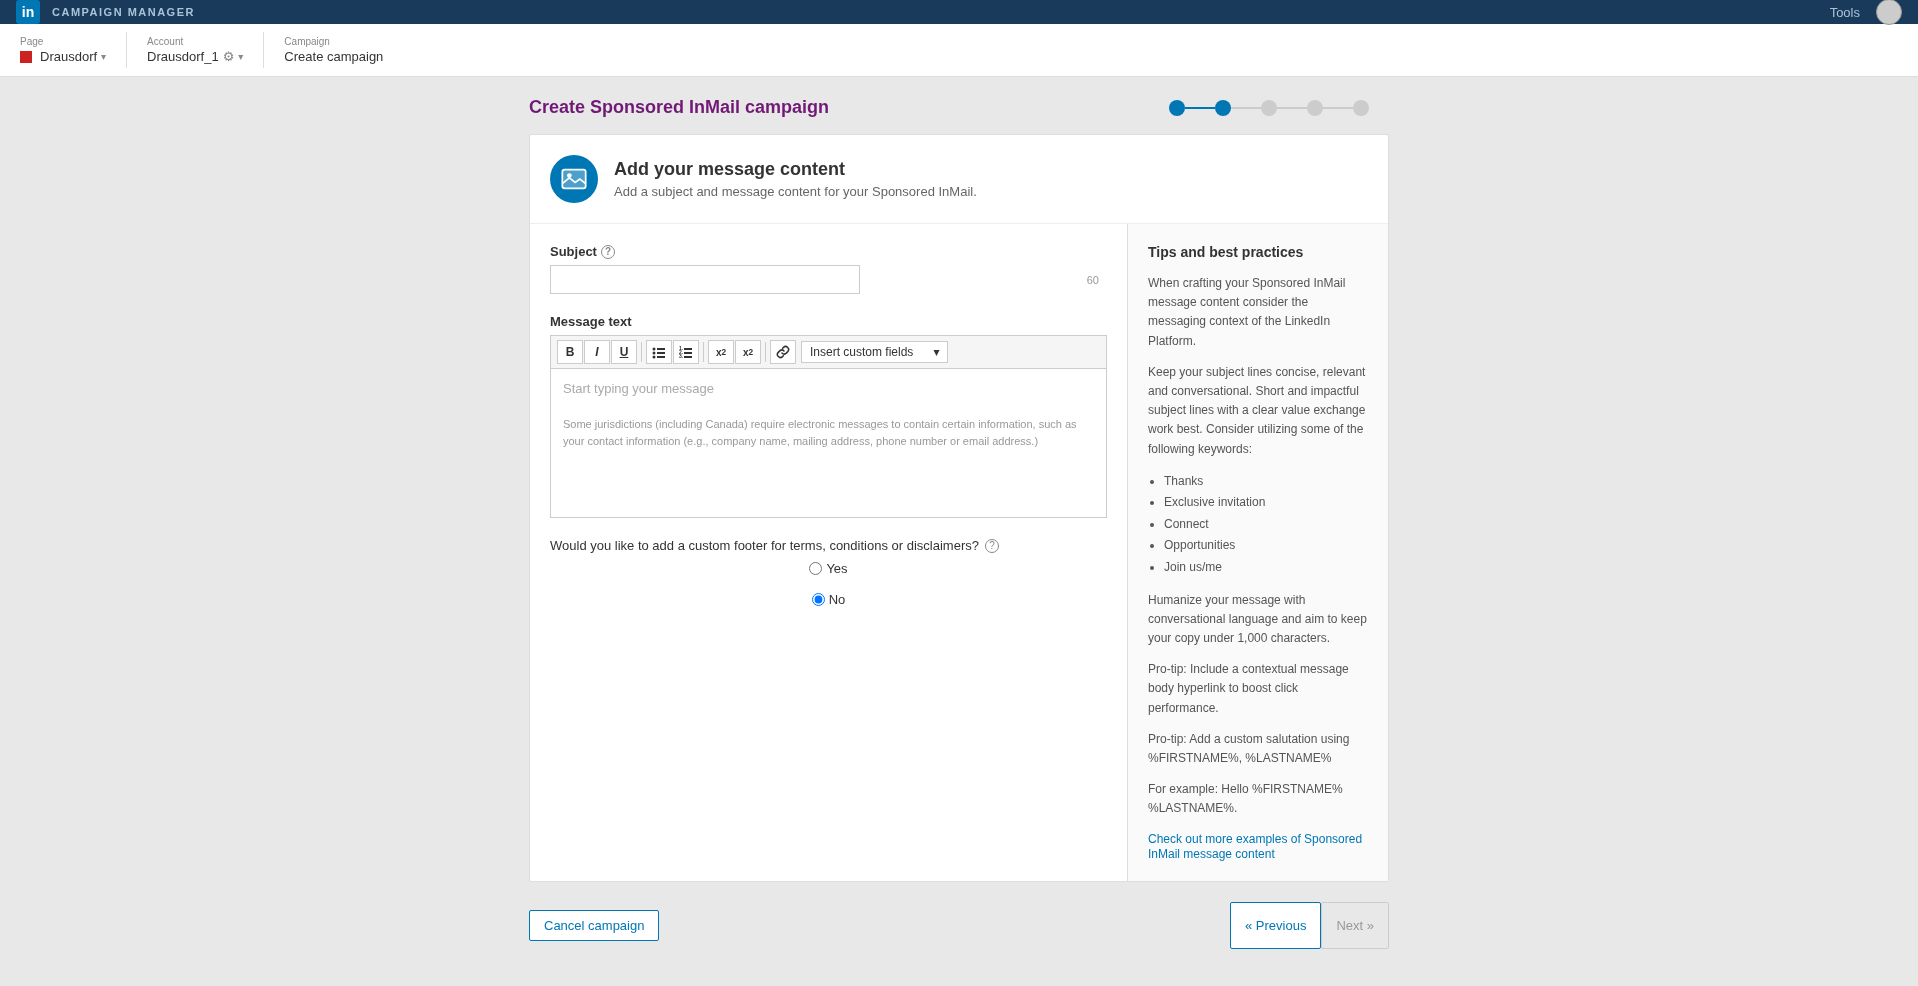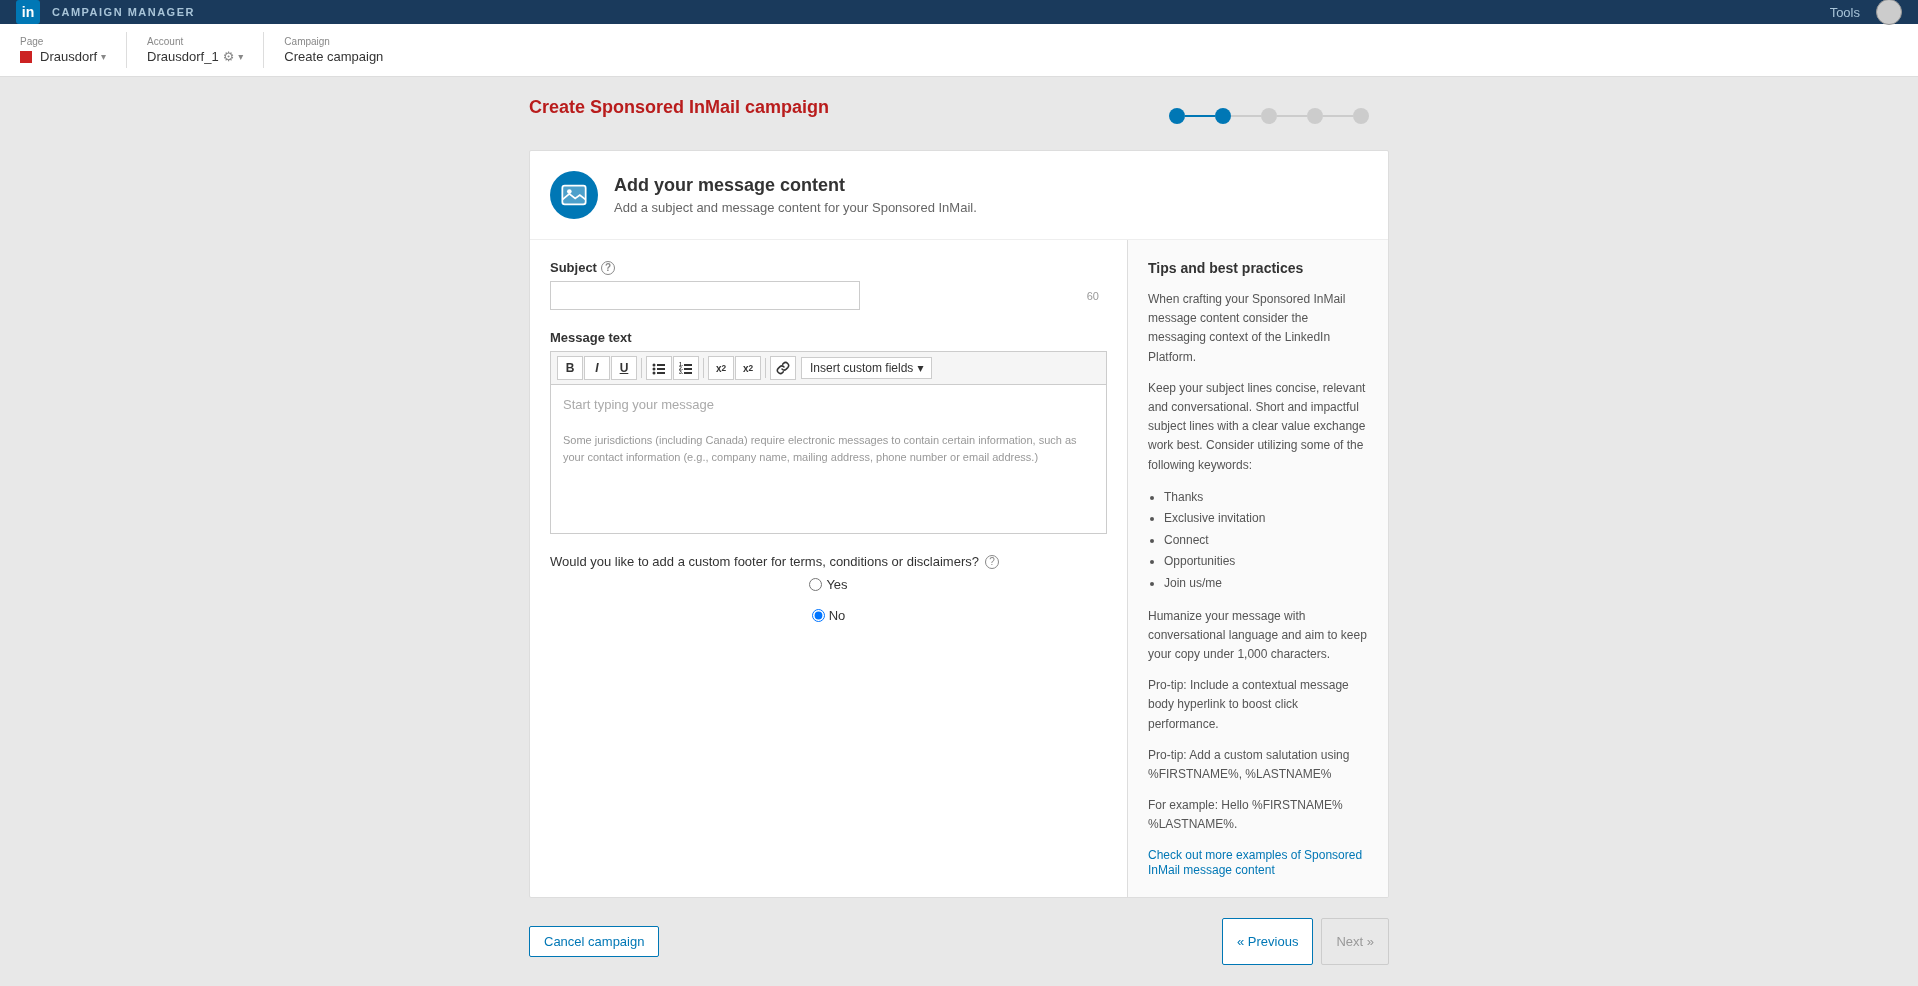--- a/index.html
+++ b/index.html
@@ -72,22 +72,21 @@
     
     .main-content {
       max-width: 900px;
       margin: 20px auto;
       padding: 0 20px;
     }
 
     
     .page-title {
       font-size: 18px;
-      color: #b91c1c;
-      margin-bottom: 16px;
+      color: #701a75;
     }
     .page-title span { font-weight: bold; }
 
     
     .progress-steps {
       display: flex;
       align-items: center;
       justify-content: flex-end;
       margin-bottom: 0;
       padding-right: 20px;
@@ -210,21 +209,21 @@
       cursor: pointer;
       font-size: 12px;
       font-weight: bold;
       display: flex; align-items: center; justify-content: center;
       color: #333;
     }
     .toolbar-separator { width: 1px; height: 20px; background: #ccc; margin: 0 3px; }
     .insert-btn {
       display: flex;
       align-items: center;
-      gap: 4px;
+      gap: 20px;
       padding: 3px 8px;
       background: white;
       border: 1px solid #ccc;
       cursor: pointer;
       font-size: 12px;
       color: #333;
       margin-left: 4px;
     }
     .message-area {
       position: relative;
@@ -314,21 +313,21 @@
     }
     .cancel-btn {
       padding: 7px 14px;
       background: white;
       border: 1px solid #0077b5;
       color: #0077b5;
       font-size: 13px;
       cursor: pointer;
       border-radius: 2px;
     }
-    .nav-buttons { display: flex; gap: 8px; }
+    .nav-buttons { display: flex; }
     .prev-btn {
       padding: 7px 14px;
       background: white;
       border: 1px solid #0077b5;
       color: #0077b5;
       font-size: 13px;
       cursor: pointer;
       border-radius: 2px;
     }
     .next-btn {

